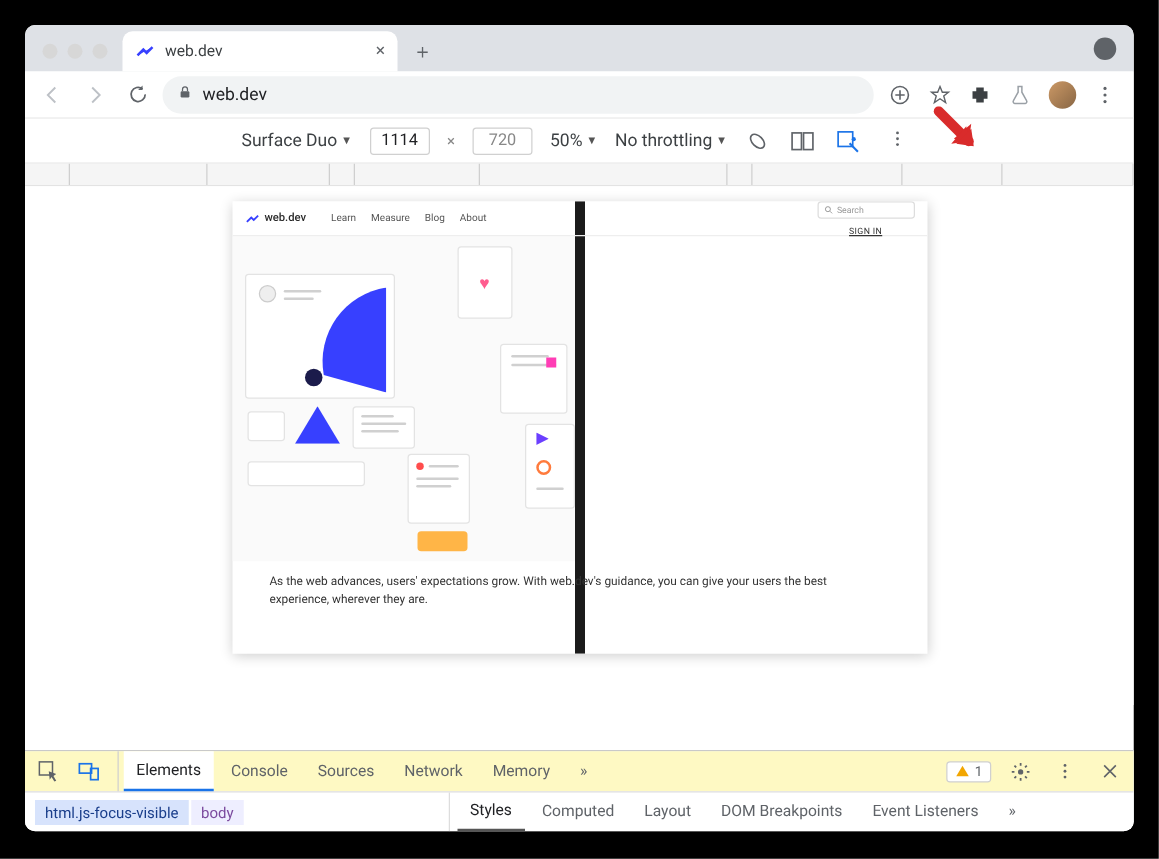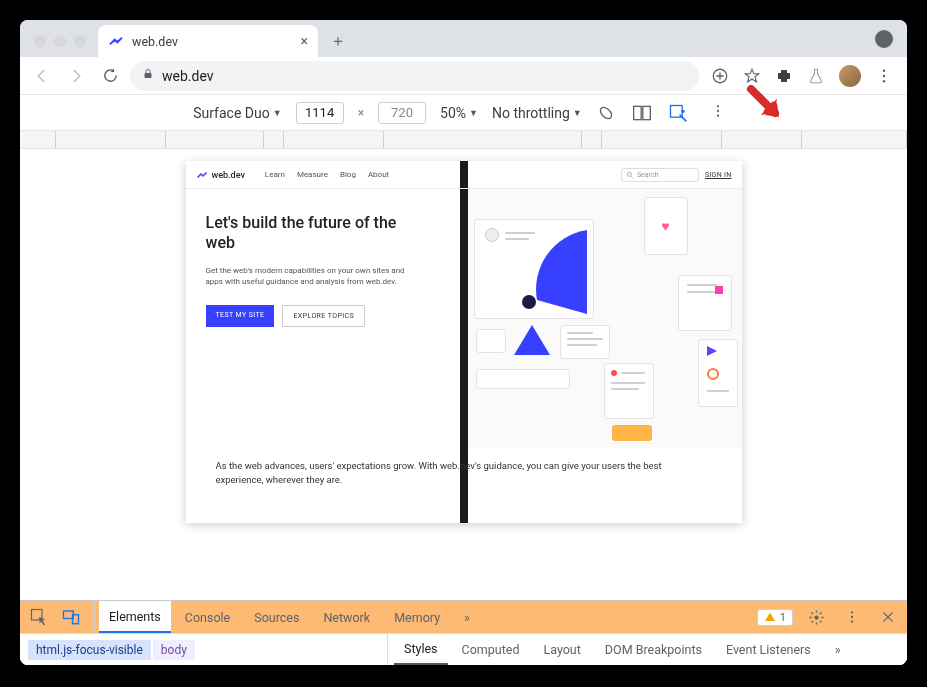--- a/index.html
+++ b/index.html
@@ -45,52 +45,52 @@
   
   .viewport { background:#fff; height:415px; display:flex; justify-content:center; padding-top:12px; position:relative;}
   .page { width:556px; height:362px; box-shadow:0 2px 10px rgba(0,0,0,.2); background:#fff; position:relative; overflow:hidden;}
   .foldline { position:absolute; left:50%; top:0; width:8px; height:100%; background:#1b1b1b; transform:translateX(-50%); z-index:5;}
 
   .pagehead { height:28px; border-bottom:1px solid #eee; display:flex; align-items:center; padding:0 10px; gap:12px; font-size:8px; color:#555; position:relative; z-index:6;}
   .logo { display:flex; align-items:center; gap:4px; font-size:9px; color:#2b2b2b; font-weight:500;}
   .logo svg{ width:12px; height:12px;}
   .pagenav { display:flex; gap:12px; font-size:8px; color:#555; margin-left:8px;}
   .pagenav span{cursor:pointer;}
-  .srch { margin-left:auto; display:flex; align-items:center; gap:6px;}
+  .srch { margin-left:auto; display:flex; align-items:center; gap:6px;flex-direction:column;}
   .srchbox { width:78px; height:14px; border:1px solid #ddd; border-radius:3px; font-size:7px; color:#999; display:flex; align-items:center; padding-left:4px; gap:3px;}
   .signin { font-size:7px; letter-spacing:.3px; color:#333; cursor:pointer;text-decoration:underline;}
 
   .hero { display:flex; height:260px; position:relative;}
   .heroleft { width:50%; padding:24px 20px;}
   .herotitle { font-size:16px; font-weight:500; color:#222; line-height:1.25; margin-bottom:12px; max-width:200px;}
   .herodesc { font-size:8px; color:#555; line-height:1.4; max-width:200px; margin-bottom:18px;}
   .cta { display:flex; gap:8px;}
   .btn { font-size:7px; letter-spacing:.4px; padding:6px 10px; cursor:pointer;}
   .btn.primary { background:#3740ff; color:#fff;}
   .btn.secondary { background:#fff; border:1px solid #ccc; color:#333;}
   .heroright { width:50%; position:relative; background:#fafafa;}
   .card { position:absolute; background:#fff; border:1px solid #e3e3e3; border-radius:3px;}
   .blurb { height:2px; background:#d0d0d0; border-radius:2px; position:absolute;}
 
   .belowhero { font-size:9.5px; color:#333; text-align:left; padding:10px 30px; line-height:1.45; position:relative; z-index:6;}
 
   
   .devtools { position:absolute; bottom:0; left:0; right:0; border-top:1px solid #c9c9c9; background:#f1f3f4;}
-  .dttabs { height:32px; display:flex; align-items:center; padding:0 6px; gap:4px; font-size:12.5px; color:#5f6368; background:#fdba74;}
+  .dttabs { height:32px; display:flex; align-items:center; padding:0 6px; gap:4px; font-size:12.5px; color:#5f6368; background:#fef9c3;}
   .dtleft { display:flex; align-items:center; gap:6px; padding-right:10px; border-right:1px solid #d0d0d0; height:100%;}
   .dtic { width:26px; height:26px; display:flex; align-items:center; justify-content:center; color:#5f6368; cursor:pointer;}
   .dtic.active { color:#1a73e8;}
   .dttab { padding:0 10px; height:100%; display:flex; align-items:center; cursor:pointer;}
   .dttab.active { color:#202124; border-bottom:2px solid #1a73e8; background:#fff;}
   .dtright { margin-left:auto; display:flex; align-items:center; gap:10px;}
   .warnbadge { display:flex; align-items:center; gap:4px; border:1px solid #d0d0d0; border-radius:3px; padding:1px 6px; font-size:11px; background:#fff; cursor:pointer;}
   .warnbadge svg{width:12px;height:12px;}
 
   .dtsub { height:32px; display:flex; background:#fff; border-top:1px solid #ddd;}
-  .crumbs { width:368px; border-right:1px solid #ddd; display:flex; align-items:center; padding-left:8px; gap:0; font-size:12px;text-align:center;}
+  .crumbs { width:340px; border-right:1px solid #ddd; display:flex; align-items:center; padding-left:8px; gap:0; font-size:12px;text-align:center;}
   .crumb { padding:3px 8px; border-radius:0; cursor:pointer;}
   .crumb.a { background:#d7e3fc; color:#1a3e8b;}
   .crumb.b { background:#eef; color:#7b4a9e; margin-left:2px;}
   .subtabs { display:flex; align-items:center; gap:4px; font-size:12.5px; color:#5f6368; padding-left:6px;}
   .subtab { padding:0 10px; height:100%; display:flex; align-items:center; cursor:pointer;}
   .subtab.active { color:#202124; border-bottom:2px solid #555;}
   .subtabs .more { margin-left:4px; cursor:pointer; padding:0 6px;}
 
   .cross { font-size:12px; color:#888;}
 </style>
@@ -263,28 +263,20 @@
                 <circle cx="10" cy="10" r="6" stroke="#888" stroke-width="2" fill="none"></circle>
                 <path d="M15 15l5 5" stroke="#888" stroke-width="2"></path>
               </svg>
             <span>Search</span>
           </div>
           <span class="signin">SIGN IN</span>
         </div>
       </div>
 
       <div class="hero">
-        <div class="heroleft">
-          <div class="herotitle">Let's build the future of the web</div>
-          <div class="herodesc">Get the web's modern capabilities on your own sites and apps with useful guidance and analysis from web.dev.</div>
-          <div class="cta">
-            <div class="btn primary">TEST MY SITE</div>
-            <div class="btn secondary">EXPLORE TOPICS</div>
-          </div>
-        </div>
         <div class="heroright">
 
           <div class="card" style="left:10px; top:30px; width:120px; height:100px;">
             <div style="position:absolute;left:10px;top:8px;width:14px;height:14px;border-radius:50%;background:#eee;border:1px solid #ccc"></div>
             <div class="blurb" style="left:30px;top:12px;width:30px"></div>
             <div class="blurb" style="left:30px;top:18px;width:24px"></div>
             <svg style="position:absolute;right:6px;top:10px;width:70px;height:84px" viewBox="0 0 70 84">
                 <path d="M70 0 A60 60 0 0 0 20 70 L70 84 Z" fill="#3740ff"></path>
                 <circle cx="12" cy="72" r="7" fill="#1b1b4b"></circle>
               </svg>

